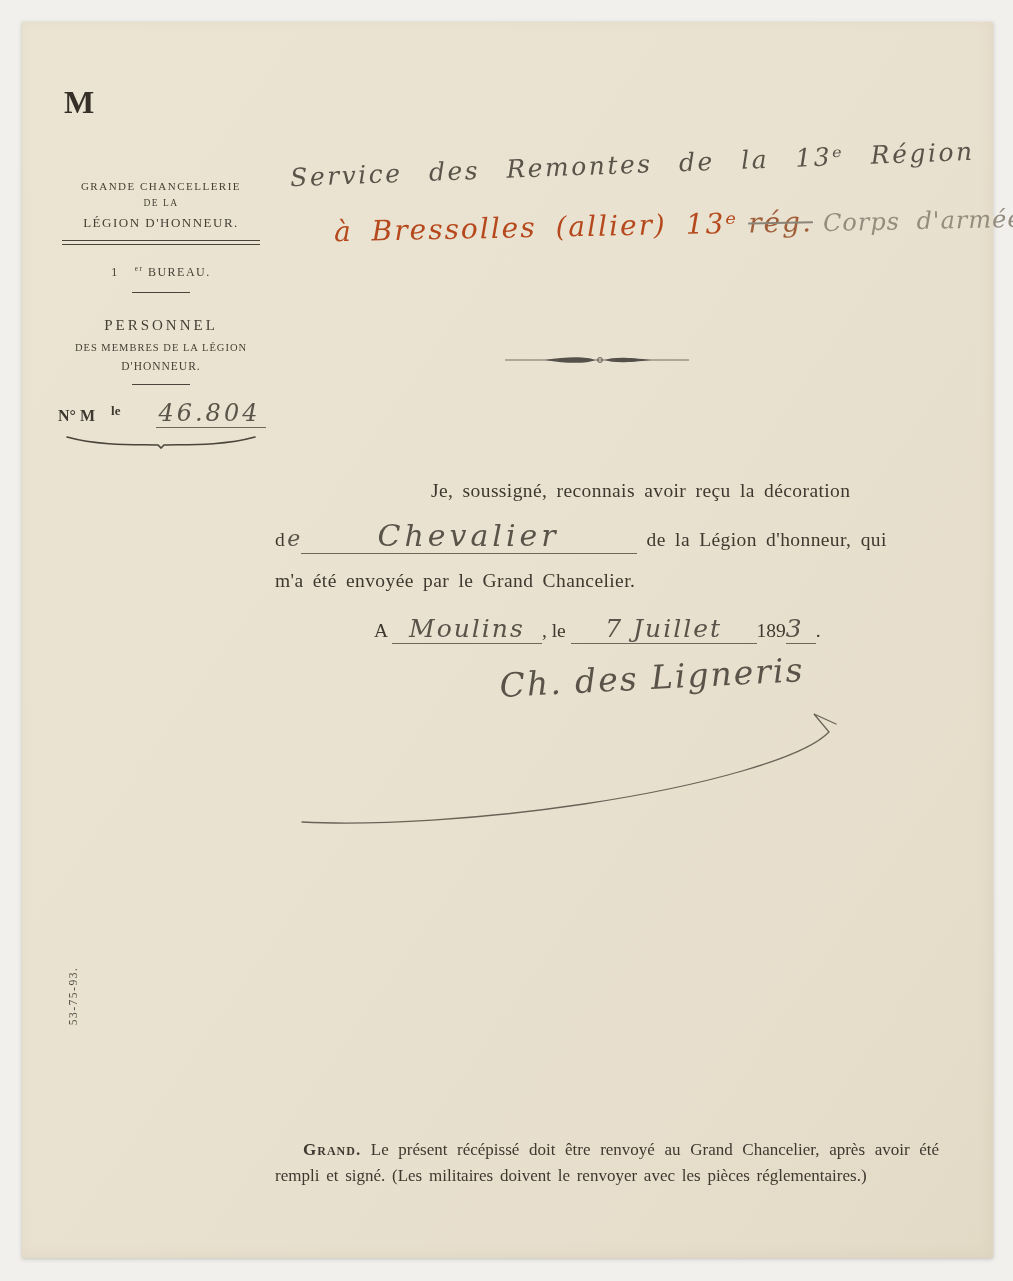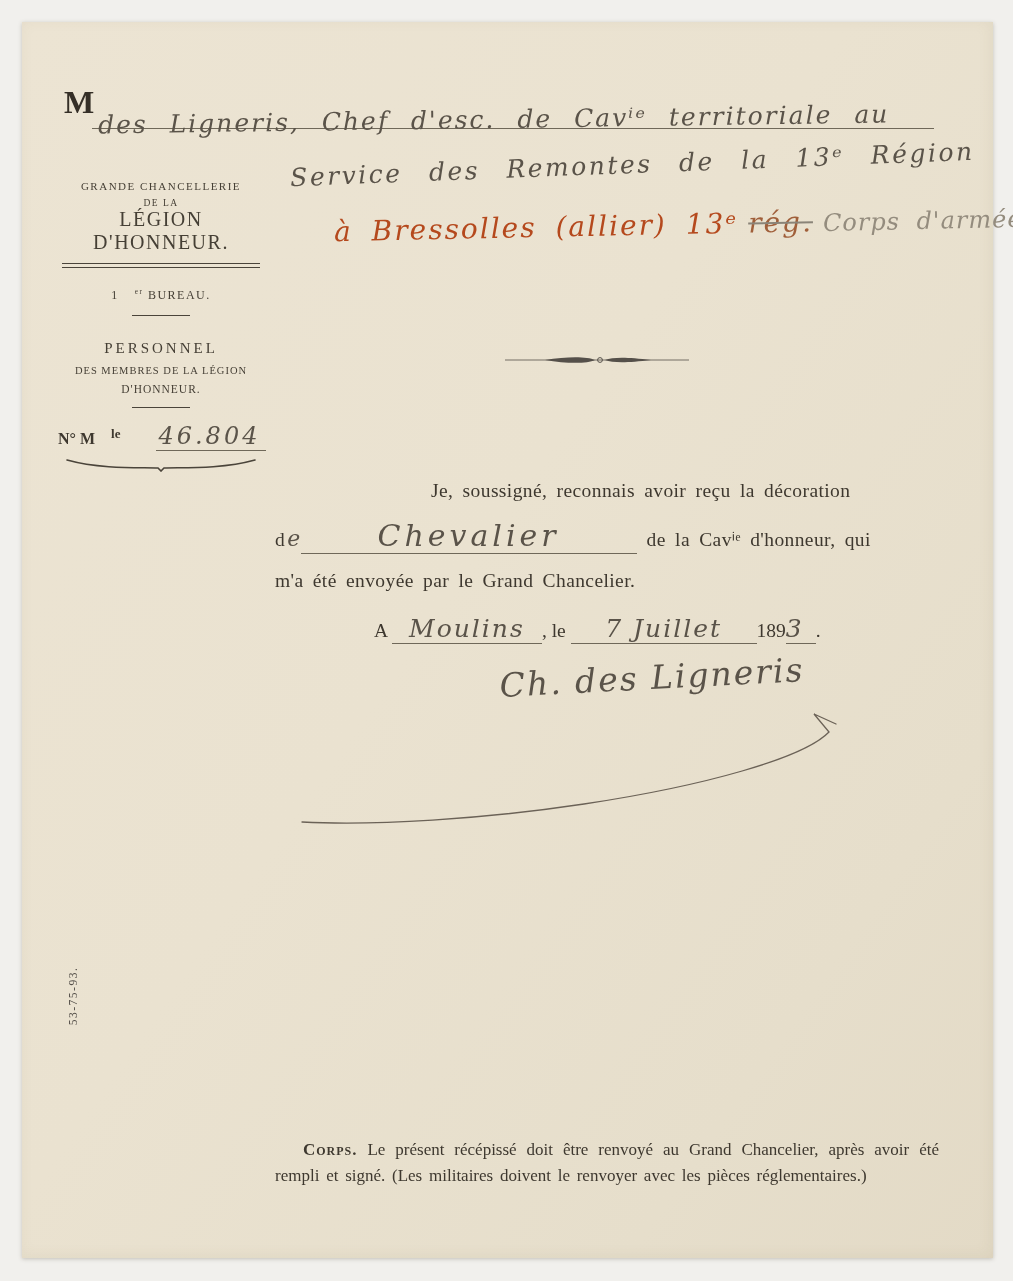--- a/index.html
+++ b/index.html
@@ -47,21 +47,21 @@
   .red-line .pencil{
     color:#948c7e;font-size:24px;margin-left:10px;letter-spacing:1px;
   }
   
   .letterhead{
     position:absolute;left:36px;top:158px;width:206px;text-align:center;
     color:#453f35;
   }
   .lh-1{font-size:11px;letter-spacing:1.5px;}
   .lh-2{font-size:9.5px;letter-spacing:1.5px;margin-top:6px;}
-  .lh-3{font-size:20px;letter-spacing:1.5px;}
+  .lh-3{font-size:13px;letter-spacing:1.5px;margin-top:7px;}
   .dbl-rule{height:3px;border-top:1px solid #4a443a;border-bottom:1px solid #4a443a;margin:9px 4px 0 4px;}
   .bureau{font-size:12px;letter-spacing:1.5px;margin-top:20px;}
   .short-rule{width:58px;height:0;border-top:1px solid #4a443a;margin:12px auto 0 auto;}
   .personnel-1{font-size:15px;letter-spacing:3px;margin-top:24px;}
   .personnel-2{font-size:10.5px;letter-spacing:1px;margin-top:8px;}
   .personnel-3{font-size:11.5px;letter-spacing:1px;margin-top:7px;}
   .matricule{margin-top:14px;font-size:16px;font-weight:bold;color:#3e382f;white-space:nowrap;}
   .matricule sup{font-size:13px;}
   .matricule .hand{
     font-size:24px;font-weight:normal;border-bottom:1px solid #6f6859;
@@ -125,23 +125,20 @@
     text-indent:28px;word-spacing:2.5px;
   }
   .nota-label{font-variant:small-caps;font-weight:700;letter-spacing:1px;}
 </style>
 </head>
 <body>
 
 <div class="paper">
 
   <div class="m-prefix printed">M</div>
-  <div class="recipient-line">
-    <span class="hand">des Ligneris, Chef d'esc. de Cavⁱᵉ territoriale au</span>
-  </div>
   <div class="unit-line hand">Service des Remontes de la 13ᵉ Région</div>
   <div class="red-line hand">
     <span>à Bressolles (allier) 13ᵉ</span><span class="struck">rég.</span><span class="pencil">Corps d'armée</span>
   </div>
 
   <div class="letterhead">
     <div class="lh-1">GRANDE CHANCELLERIE</div>
     <div class="lh-2">DE LA</div>
     <div class="lh-3">LÉGION D'HONNEUR.</div>
     <div class="dbl-rule"></div>
@@ -161,37 +158,37 @@
 
   <svg class="title-divider" width="184" height="16" viewBox="0 0 184 16">
     <line x1="0" y1="8" x2="184" y2="8" stroke="#55504a" stroke-width="0.8"></line>
     <path d="M40,8 C62,4.2 82,4.2 90,8 C82,11.8 62,11.8 40,8 Z" fill="#55504a"></path>
     <circle cx="95" cy="8" r="2.4" fill="none" stroke="#55504a" stroke-width="1"></circle>
     <path d="M100,8 C108,5 122,5 146,8 C122,11 108,11 100,8 Z" fill="#55504a"></path>
   </svg>
 
   <div class="body-line1 printed">Je, soussigné, reconnais avoir reçu la décoration</div>
   <div class="body-line2 printed">
-    <span>d</span><span class="hand de-hand">e</span><span class="grade-box"><span class="hand">Chevalier</span></span><span class="after-grade">de la Cavⁱᵉ d'honneur, qui</span>
+    <span>d</span><span class="hand de-hand">e</span><span class="grade-box"><span class="hand">Chevalier</span></span><span class="after-grade">de la Légion d'honneur, qui</span>
   </div>
   <div class="body-line3 printed">m'a été envoyée par le Grand Chancelier.</div>
 
   <div class="dateline printed">
     <span>A</span>
     <span class="fill place-box"><span class="hand">Moulins</span></span><span>, le</span>
     <span class="fill date-box"><span class="hand">7 Juillet</span></span><span>189</span><span class="fill year-box"><span class="hand">3</span></span><span>.</span>
   </div>
 
   <div class="signature hand">Ch. des Ligneris</div>
   <svg class="flourish" width="566" height="130" viewBox="0 0 566 130">
     <path d="M552,14 L530,4 L545,22 C520,48 420,76 300,94 C200,109 90,116 18,112" fill="none" stroke="#6b6257" stroke-width="1.3" stroke-linecap="round"></path>
   </svg>
 
   <div class="imprint-wrap">
     <span>53-75-93.</span>
   </div>
 
   <p class="nota">
-    <span class="nota-label">Corps.</span>
+    <span class="nota-label">Grand.</span>
     <span>Le présent récépissé doit être renvoyé au Grand Chancelier, après avoir été rempli et signé. (Les militaires doivent le renvoyer avec les pièces réglementaires.)</span>
   </p>
 
 </div>
 
 </body></html>

